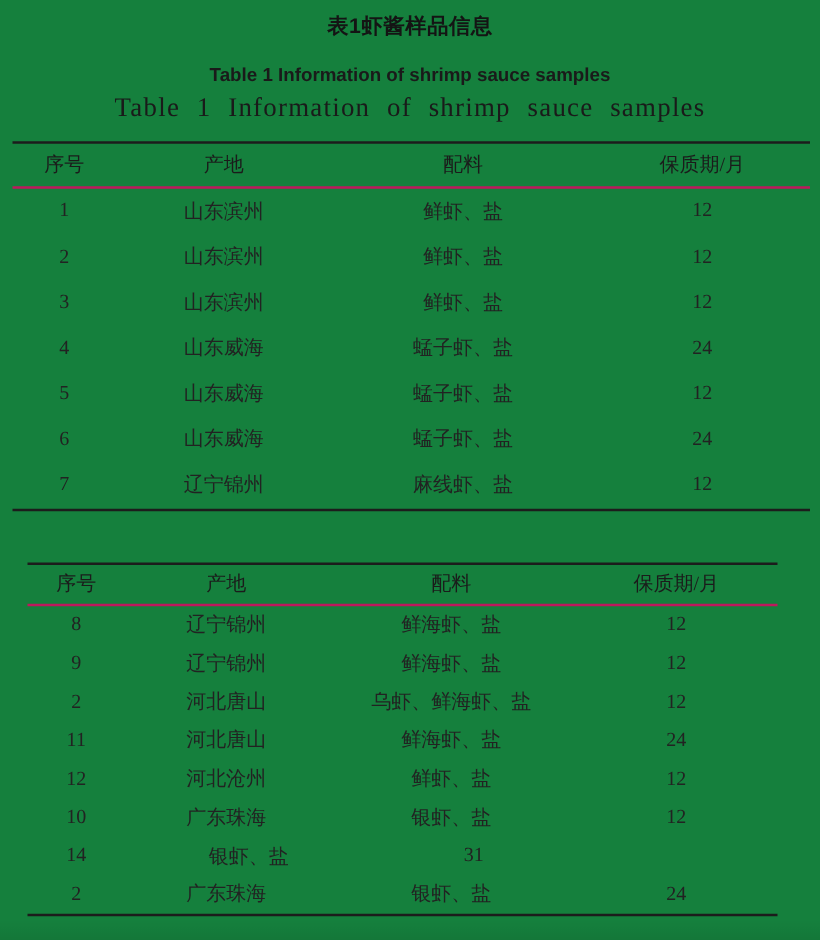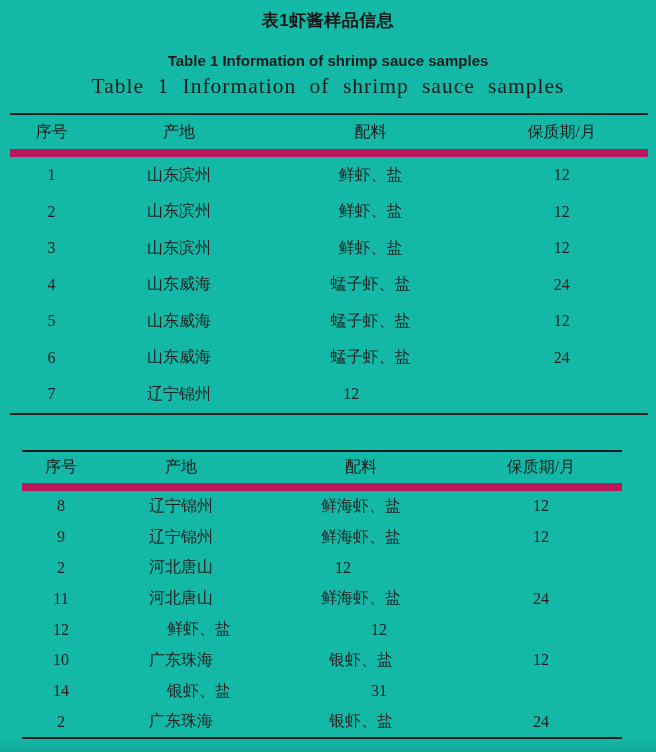--- a/index.html
+++ b/index.html
@@ -1,19 +1,19 @@
 <!DOCTYPE html>
 <html><head>
 <meta charset="utf-8">
 <style>
   html,body{margin:0;padding:0;}
   .page{
     position:relative;
     width:656px;height:752px;
-    background:#14b8a6;
+    background:#15803d;
     font-family:"Liberation Serif","DejaVu Serif",serif;
     color:#1f1f1f;
     overflow:hidden;
   }
   .page::after{
     content:"";
     position:absolute;left:0;right:0;bottom:0;height:16px;
     background:linear-gradient(to bottom, rgba(0,0,0,0), rgba(0,0,0,0.07));
     pointer-events:none;
   }
@@ -40,21 +40,21 @@
   }
   .dtable{
     position:absolute;
     border-top:2.5px solid #1c1c1c;
     border-bottom:2.5px solid #1c1c1c;
     box-sizing:border-box;
   }
   .t1{top:113px;left:10px;width:638px;}
   .t2{top:450px;left:22px;width:600px;}
   .trow{display:flex;align-items:center;}
-  .thead{border-bottom:8px solid #be185d;}
+  .thead{border-bottom:2px solid #be185d;}
   .t1 .thead{height:34px;}
   .t1 .tbody .trow{height:36.5px;}
   .t2 .thead{height:31px;}
   .t2 .tbody .trow{height:30.8px;}
   .tcell{
     text-align:center;font-size:16px;color:#222;
     overflow:hidden;white-space:nowrap;
   }
   .thead .tcell{color:#1b1b1b;}
   .c0{width:13%;}
@@ -113,20 +113,21 @@
         </div>
         <div class="trow">
           <div class="tcell c0">6</div>
           <div class="tcell c1">山东威海</div>
           <div class="tcell c2">蜢子虾、盐</div>
           <div class="tcell c3">24</div>
         </div>
         <div class="trow">
           <div class="tcell c0">7</div>
           <div class="tcell c1">辽宁锦州</div>
+          <div class="tcell c2">麻线虾、盐</div>
           <div class="tcell c3">12</div>
         </div>
       </div>
   </div>
 
   <div class="dtable t2">
     <div class="trow thead">
         <div class="tcell c0">序号</div>
         <div class="tcell c1">产地</div>
         <div class="tcell c2">配料</div>
@@ -141,30 +142,32 @@
         </div>
         <div class="trow">
           <div class="tcell c0">9</div>
           <div class="tcell c1">辽宁锦州</div>
           <div class="tcell c2">鲜海虾、盐</div>
           <div class="tcell c3">12</div>
         </div>
         <div class="trow">
           <div class="tcell c0">2</div>
           <div class="tcell c1">河北唐山</div>
+          <div class="tcell c2">乌虾、鲜海虾、盐</div>
           <div class="tcell c3">12</div>
         </div>
         <div class="trow">
           <div class="tcell c0">11</div>
           <div class="tcell c1">河北唐山</div>
           <div class="tcell c2">鲜海虾、盐</div>
           <div class="tcell c3">24</div>
         </div>
         <div class="trow">
           <div class="tcell c0">12</div>
+          <div class="tcell c1">河北沧州</div>
           <div class="tcell c2">鲜虾、盐</div>
           <div class="tcell c3">12</div>
         </div>
         <div class="trow">
           <div class="tcell c0">10</div>
           <div class="tcell c1">广东珠海</div>
           <div class="tcell c2">银虾、盐</div>
           <div class="tcell c3">12</div>
         </div>
         <div class="trow">

